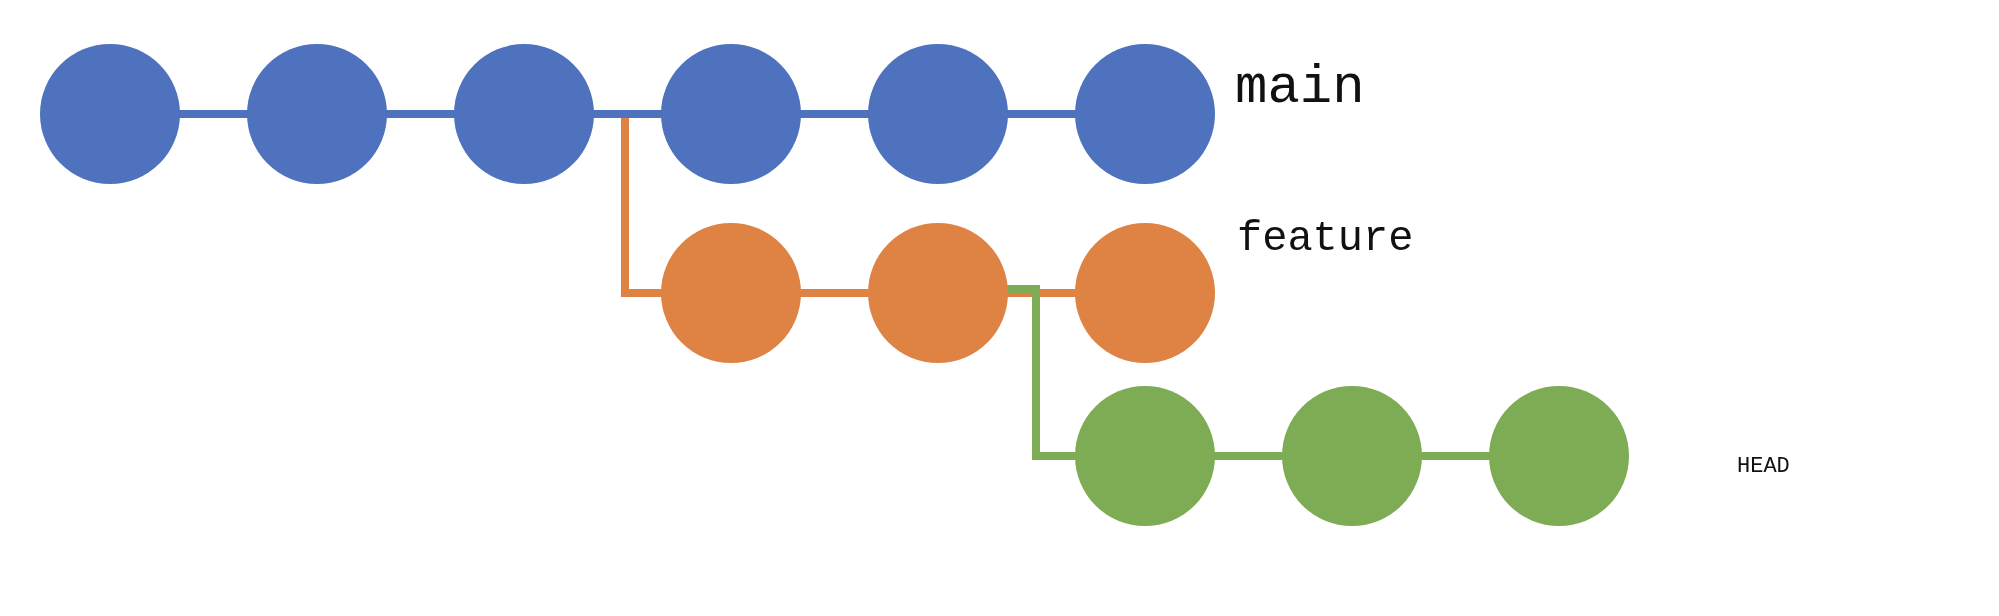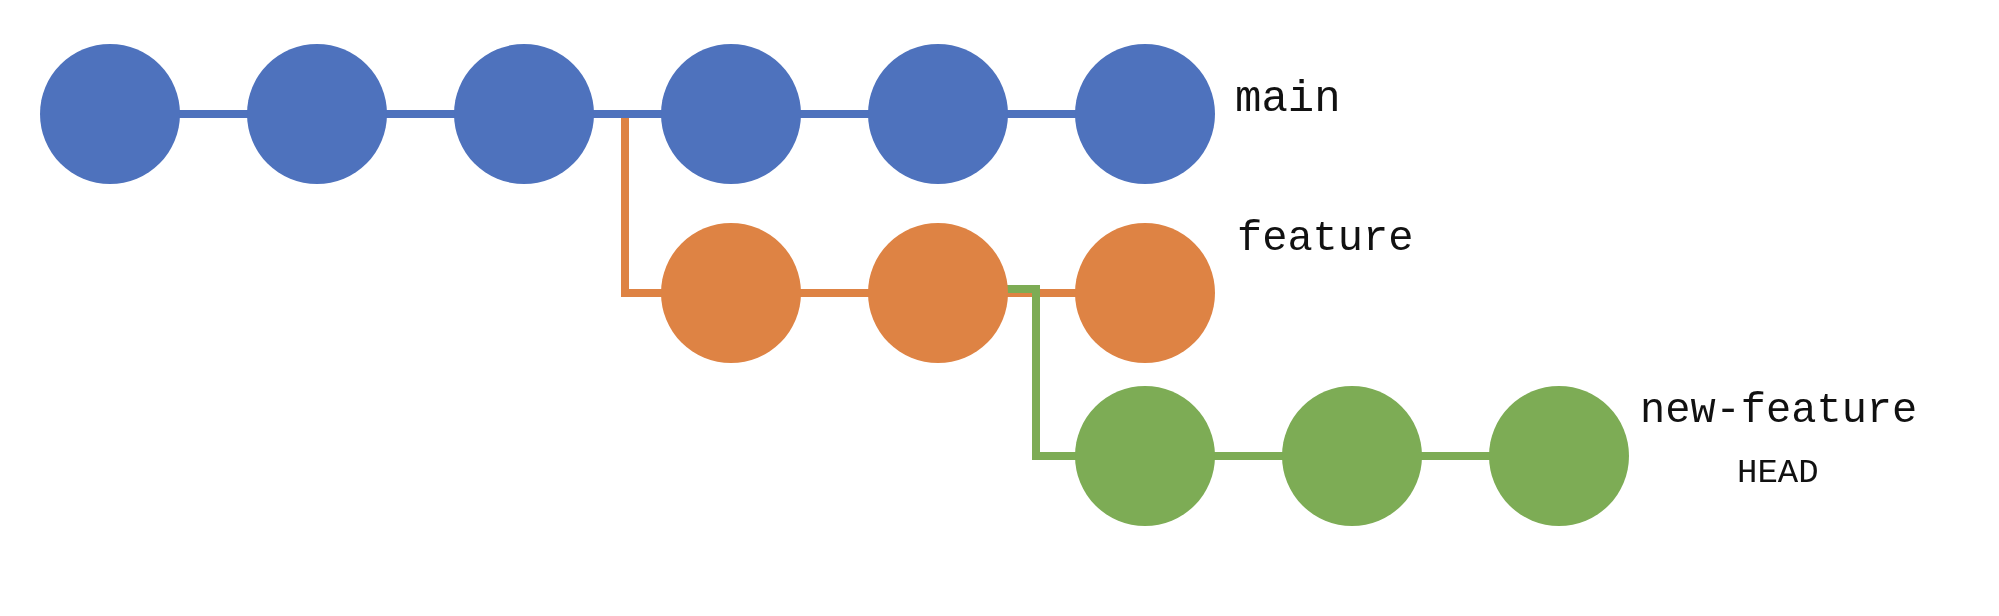--- a/index.html
+++ b/index.html
@@ -46,20 +46,19 @@
       <circle cx="317" cy="114" r="70" fill="#4E72BD"></circle>
       <circle cx="524" cy="114" r="70" fill="#4E72BD"></circle>
       <circle cx="731" cy="114" r="70" fill="#4E72BD"></circle>
       <circle cx="938" cy="114" r="70" fill="#4E72BD"></circle>
       <circle cx="1145" cy="114" r="70" fill="#4E72BD"></circle>
       <circle cx="1145" cy="456" r="70" fill="#7DAC55"></circle>
       <circle cx="1352" cy="456" r="70" fill="#7DAC55"></circle>
       <circle cx="1559" cy="456" r="70" fill="#7DAC55"></circle>
     </svg>
 
-  <div class="branch-label" id="label-main" style="left: 1235px; top: 61px; font-size: 44px; color: rgb(17, 17, 17); margin-top: 16px;">main</div>
+  <div class="branch-label" id="label-main" style="left: 1235px; top: 61px; font-size: 54px; color: rgb(17, 17, 17);">main</div>
 
   <div class="branch-label" id="label-feature" style="left: 1237px; top: 218px; font-size: 42px; color: rgb(17, 17, 17); text-align: center;">feature</div>
 
-  <div class="branch-label" id="label-new-feature" style="left: 1640px; top: 390px; font-size: 42px; color: rgb(17, 17, 17);">new-feature</div>
 
-  <div class="branch-label" id="label-head" style="left: 1737px; top: 456px; font-size: 34px; color: rgb(17, 17, 17);">HEAD</div>
+  <div class="branch-label" id="label-head" style="left: 1737px; top: 456px; font-size: 22px; color: rgb(17, 17, 17);">HEAD</div>
 </div>
 
 </body></html>

